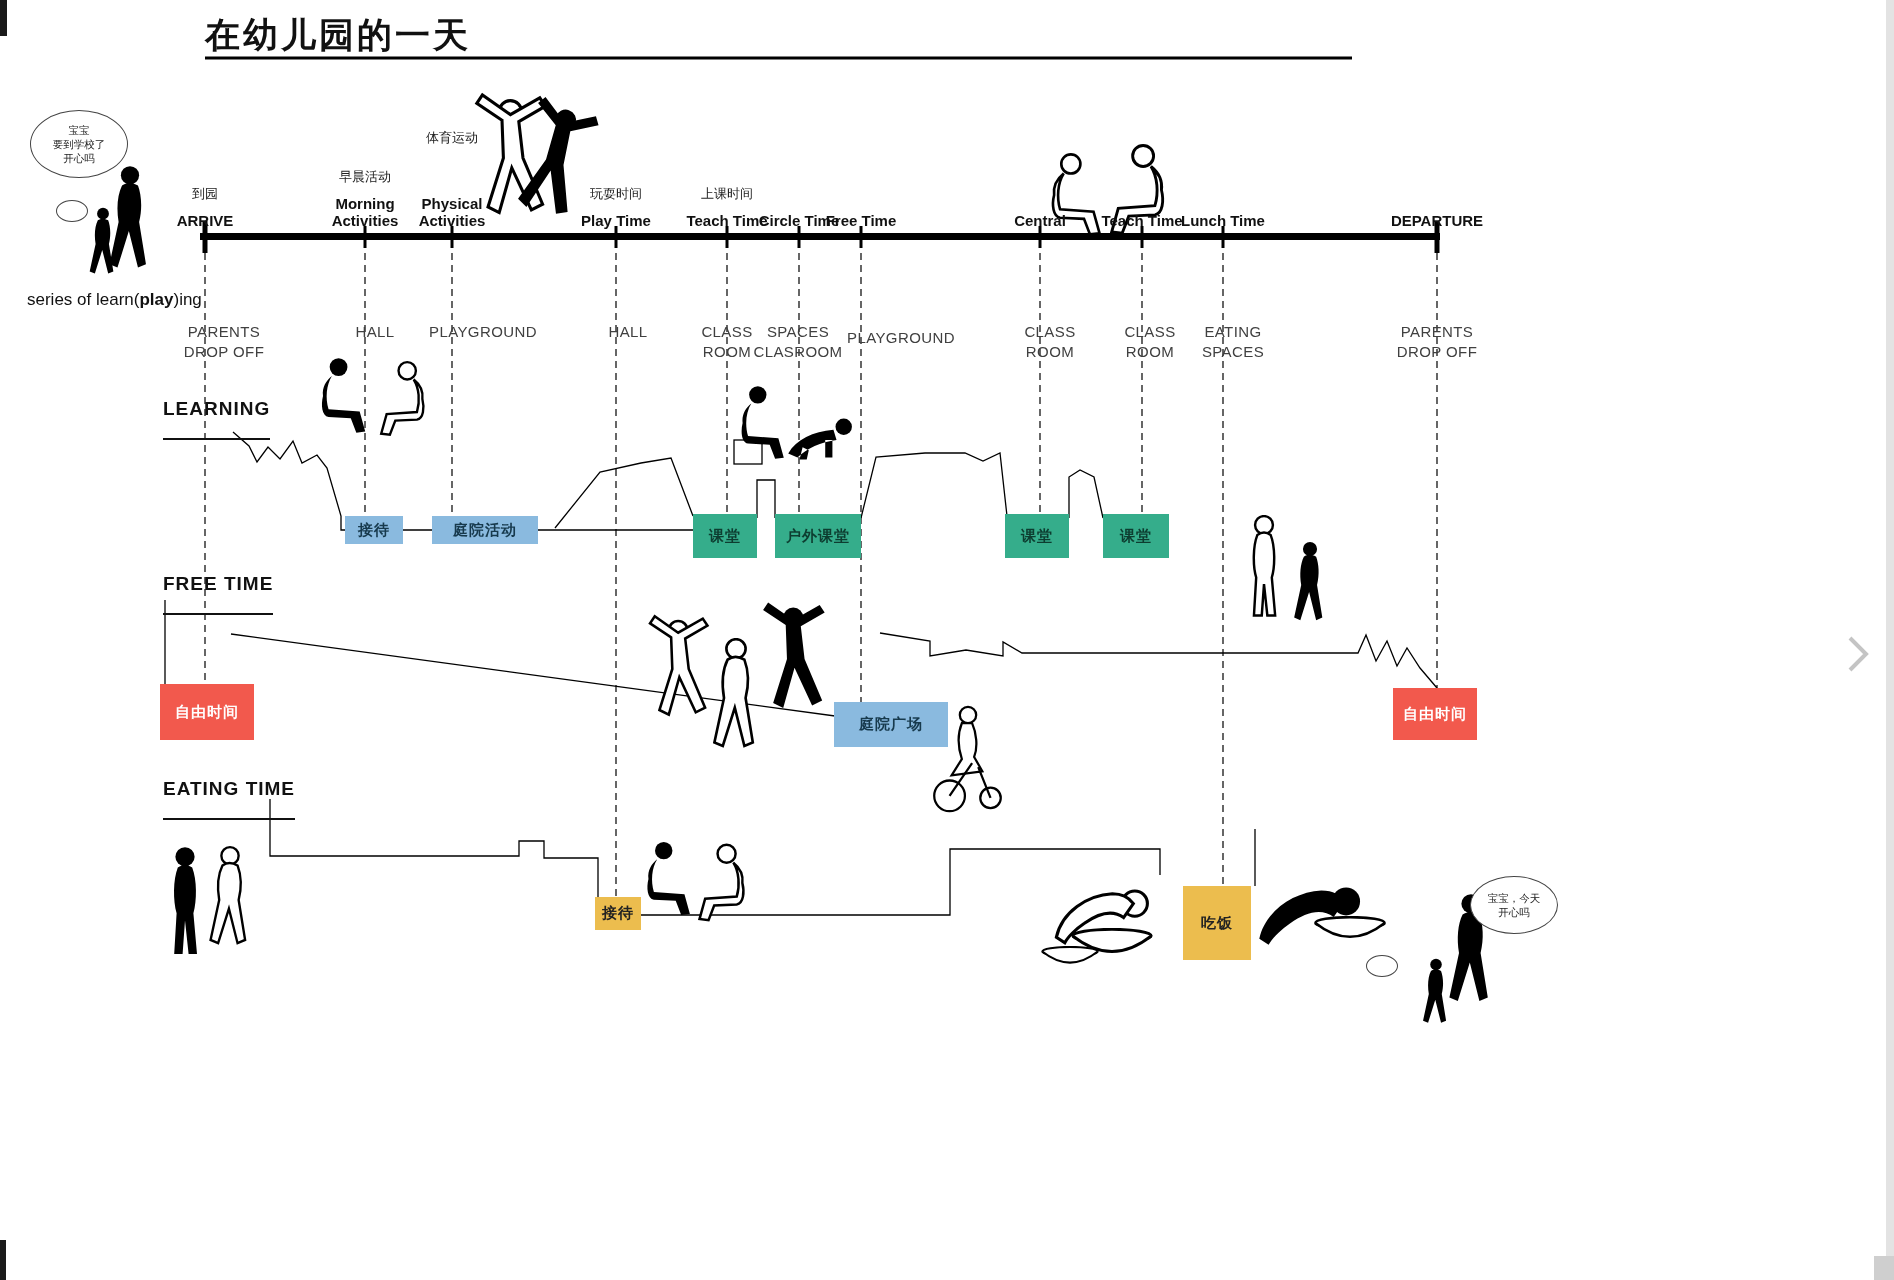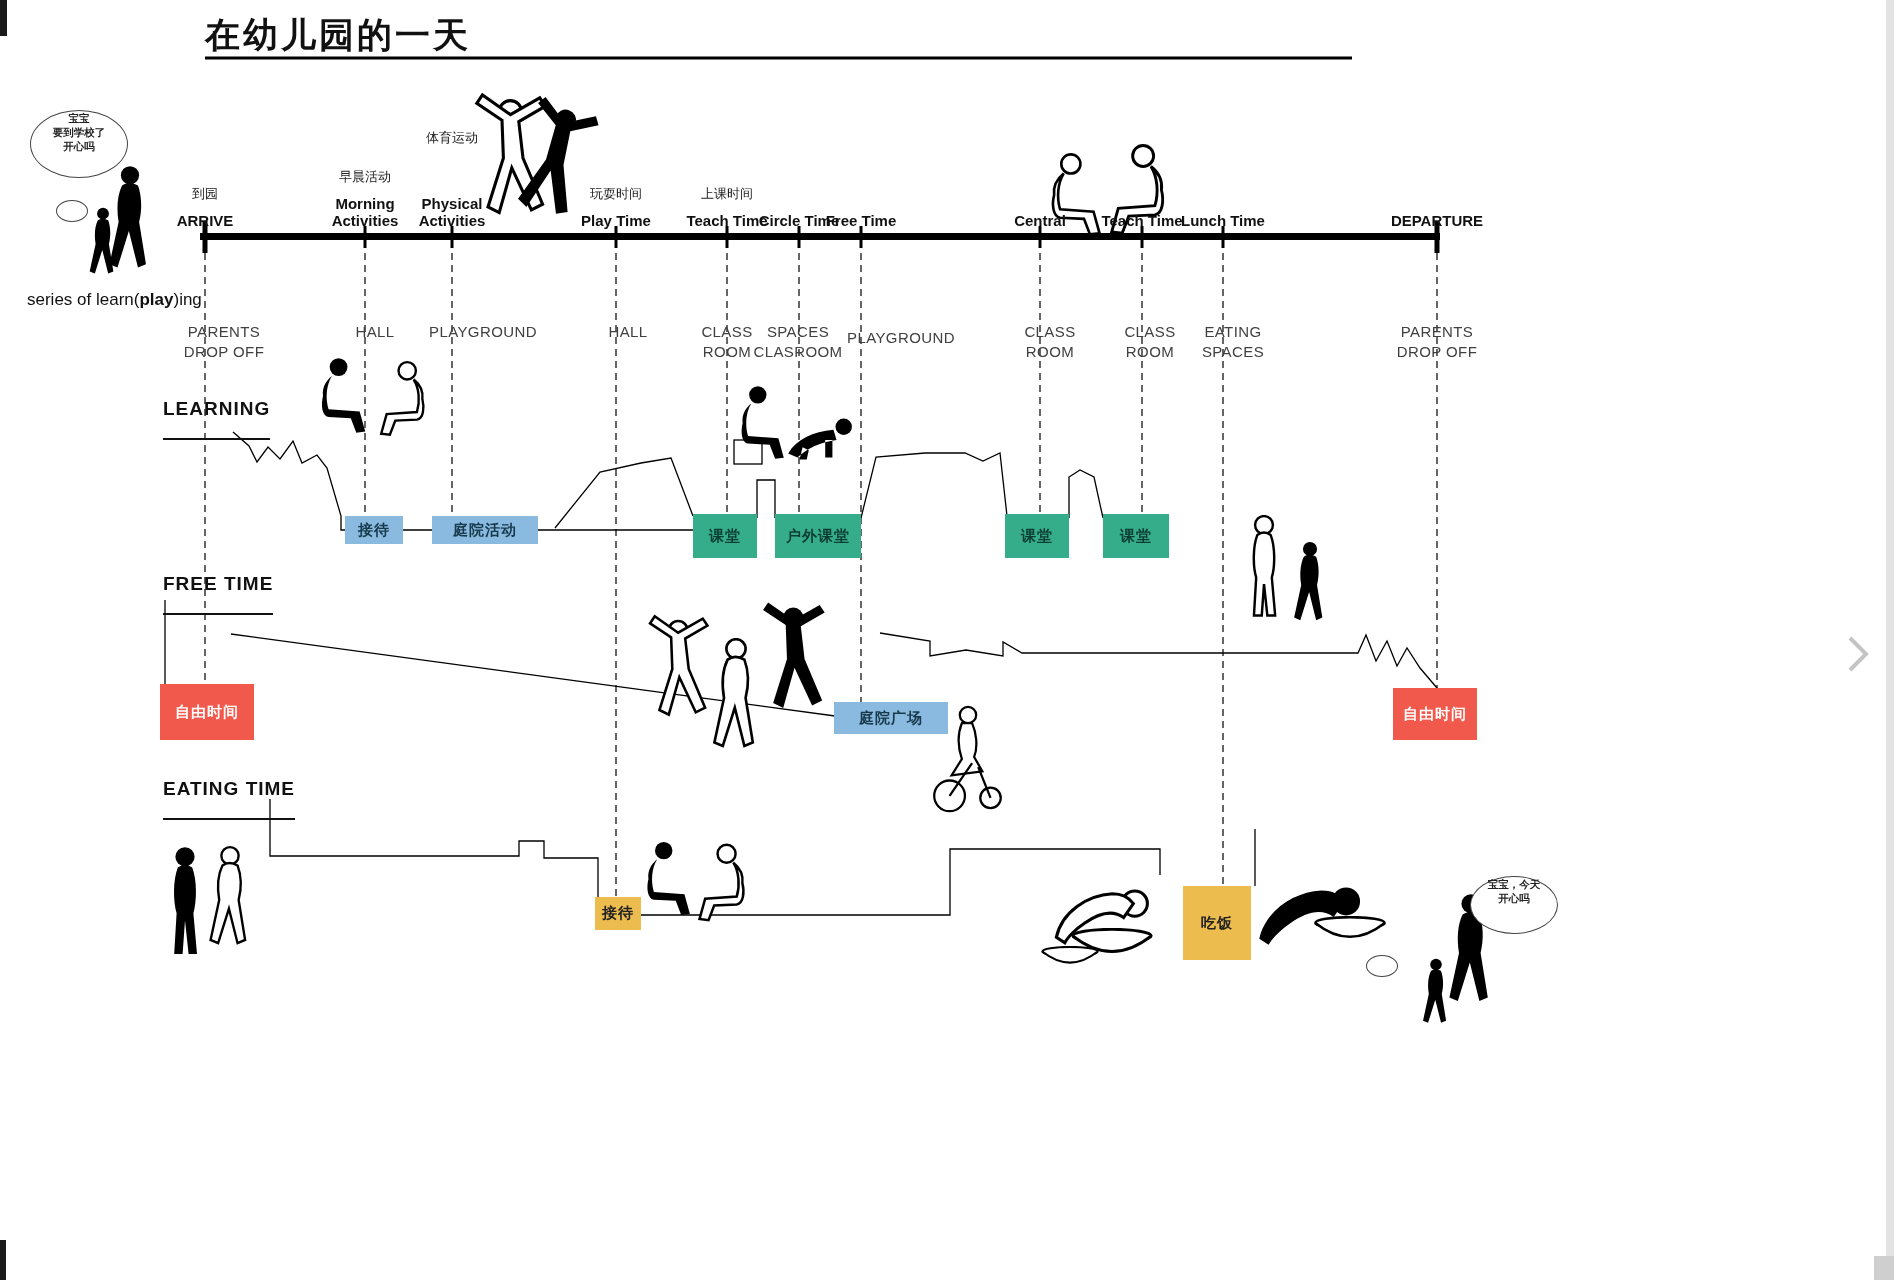--- a/index.html
+++ b/index.html
@@ -21,22 +21,22 @@
                  padding-bottom:18px;letter-spacing:1px;display:inline-block;}
   
   .tag{display:flex;align-items:center;justify-content:center;font-size:15px;font-weight:700;
        letter-spacing:1px;}
   .tag.blue{background:#8abadf;color:#173а4d;color:#173a4d;}
   .tag.green{background:#35ad8b;color:#0d3d30;}
   .tag.red{background:#f2594d;color:#ffffff;}
   .tag.yellow{background:#ecbd4e;color:#222;}
   
   .bubble{border:1.6px solid #444;border-radius:50%;background:#fff;display:flex;
-          flex-direction:column;align-items:center;
-          font-size:10.5px;line-height:1.35;text-align:center;color:#222;z-index:6;font-weight:bold;}
+          flex-direction:column;align-items:center;justify-content:center;
+          font-size:10.5px;line-height:1.35;text-align:center;color:#222;z-index:6;}
   .bubble-small{border:1.4px solid #444;border-radius:50%;background:#fff;z-index:6;}
   
   svg.fig{position:absolute;z-index:3;overflow:visible;}
   svg.fig.black{fill:#000;}
   svg.fig.outline{fill:#fff;stroke:#000;stroke-width:2.2px;}
   
   #lines{position:absolute;left:0;top:0;z-index:1;}
   .layer-tag{z-index:2;}
   .layer-text{z-index:4;}
   .artifact{z-index:7;}
@@ -222,21 +222,21 @@
   <div class="abs section-label layer-text" style="left:163px;top:573px;">FREE TIME</div>
   <div class="abs section-label layer-text" style="left:163px;top:778px;">EATING TIME</div>
 
   <div class="abs tag blue layer-tag" style="left:345px;top:516px;width:58px;height:28px;">接待</div>
   <div class="abs tag blue layer-tag" style="left:432px;top:516px;width:106px;height:28px;">庭院活动</div>
   <div class="abs tag green layer-tag" style="left:693px;top:514px;width:64px;height:44px;">课堂</div>
   <div class="abs tag green layer-tag" style="left:775px;top:514px;width:86px;height:44px;">户外课堂</div>
   <div class="abs tag green layer-tag" style="left:1005px;top:514px;width:64px;height:44px;">课堂</div>
   <div class="abs tag green layer-tag" style="left:1103px;top:514px;width:66px;height:44px;">课堂</div>
   <div class="abs tag red layer-tag" style="left:160px;top:684px;width:94px;height:56px;">自由时间</div>
-  <div class="abs tag blue layer-tag" style="left:834px;top:702px;width:114px;height:32px;">庭院广场</div>
+  <div class="abs tag blue layer-tag" style="left:834px;top:702px;width:114px;height:45px;">庭院广场</div>
   <div class="abs tag red layer-tag" style="left:1393px;top:688px;width:84px;height:52px;">自由时间</div>
   <div class="abs tag yellow layer-tag" style="left:595px;top:897px;width:46px;height:33px;">接待</div>
   <div class="abs tag yellow layer-tag" style="left:1183px;top:886px;width:68px;height:74px;">吃饭</div>
 
   <svg class="fig black" style="left:101px;top:165px;width:58px;height:114px;">
       <use href="#p-walk"></use>
     </svg>
   <svg class="fig black" style="left:84px;top:207px;width:38px;height:74px;">
       <use href="#p-walk"></use>
     </svg>

